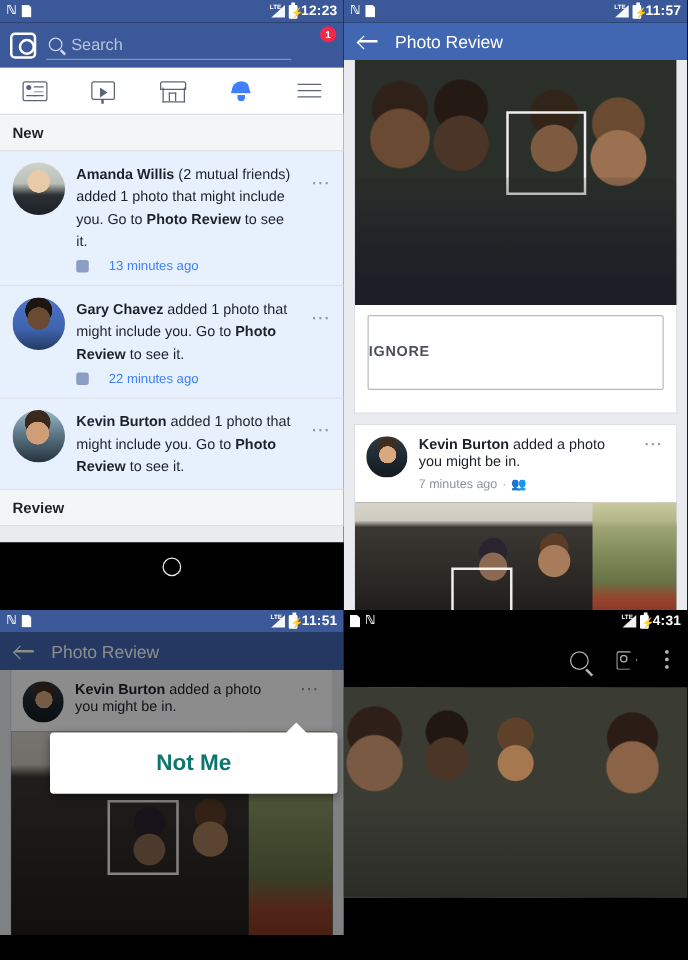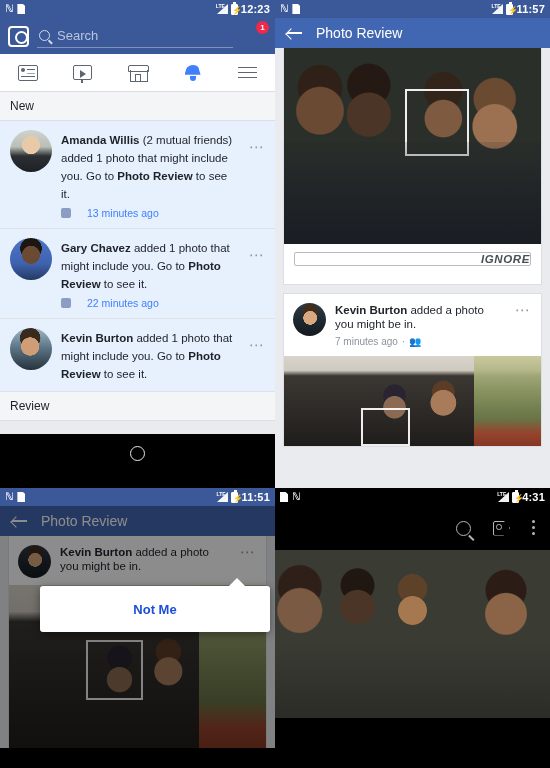--- a/index.html
+++ b/index.html
@@ -95,21 +95,21 @@
       background:#4080ff;border-radius:8px 8px 3px 3px;
       clip-path: polygon(18% 0,82% 0,100% 78%,0 78%);}
   .t-bell:after{content:"";position:absolute;left:5px;bottom:1px;width:6px;height:5px;
       background:#4080ff;border-radius:0 0 4px 4px;}
   .t-menu{width:19px;height:12px;position:relative;}
   .t-menu:before,.t-menu:after,.t-menu i{content:"";position:absolute;left:0;width:19px;height:1.7px;background:#5d6472;}
   .t-menu:before{top:0;} .t-menu i{top:5px;} .t-menu:after{top:10px;}
 
   
   .notif-scroll { background:#e9ebee; height: 342px; overflow:hidden; }
-  .sec-hdr { background:#f4f5f7; padding:7px 10px; font-size:12px; font-weight:normal; color:#1d2129;
+  .sec-hdr { background:#f4f5f7; padding:7px 10px; font-size:12px; font-weight:bold; color:#1d2129;
              border-bottom:1px solid #dcdee3; }
   .notif { display:flex; padding:9px 8px 9px 10px; gap:9px; align-items:flex-start;
            border-bottom:1px solid #dfe1e6; }
   .notif.unread { background:#e7f0fd; }
   .av { width:42px; height:42px; border-radius:50%; flex:0 0 auto; overflow:hidden; position:relative;}
   .n-body { flex:1 1 auto; min-width:0; }
   .n-text { font-size:11.5px; line-height:14px; color:#1d2129;margin-top:24px; }
   .n-text b { font-weight:bold; }
   .n-meta { margin-top:5px; font-size:10.5px; color:#4080ff; display:flex; align-items:center; gap:16px;}
   .m-ic { width:10px; height:10px; background:#8b9dc3; border-radius:2px; flex:0 0 auto; position:relative;}
@@ -122,22 +122,22 @@
   .pr-back:before{content:"";position:absolute;left:0;top:4.6px;width:15px;height:1.8px;background:#fff;}
   .pr-back:after{content:"";position:absolute;left:0;top:2.2px;width:7px;height:7px;
       border-left:1.8px solid #fff;border-bottom:1.8px solid #fff;transform:rotate(45deg);}
   .pr-title { color:#fff; font-size:14px; }
   .pr-body { background:#e9ebee; height:440px; overflow:hidden; padding:0 8px;}
   .card { background:#fff; border:1px solid #dcdee3; margin-bottom:8px; }
   .card.first { border-top:none; margin-top:0; }
   .photo { width:100%; display:block; position:relative; }
   .facebox { position:absolute; border:2px solid rgba(255,255,255,.92); }
   .btn-row { padding:8px 10px 10px; }
-  .btn { display:block; width:100%; text-align:right; font-size:11.5px; font-weight:bold;
-         letter-spacing:.6px; padding:0 0; border-radius:2px;font-style:italic; }
+  .btn { display:block; width:100%; text-align:left; font-size:11.5px; font-weight:bold;
+         letter-spacing:.6px; padding:23px 0; border-radius:2px; }
   .btn-ignore { border:1px solid #b9bbbe; color:#4b4f56; background:#fff; margin-bottom:8px; }
   .btn-tag { background:#4080ff; color:#fff; border:1px solid #4080ff; }
   .card-hdr { display:flex; gap:9px; padding:9px 8px 7px 9px; align-items:flex-start;}
   .card-hdr .av { width:33px;height:33px; }
   .ch-text { font-size:11.5px; line-height:14px; color:#1d2129; flex:1 1 auto;}
   .ch-meta { font-size:10px; color:#8d949e; margin-top:4px; display:flex; align-items:flex-start; gap:4px;}
   .friends-ic { font-size:10px; color:#8d949e; }
 
   
   .navbar { height:38px; background:#000; display:flex; align-items:center; justify-content:center;}
@@ -145,21 +145,21 @@
 
   
   .dimmed { position:relative; }
   .dim-layer { position:absolute; inset:0; background:rgba(0,0,0,.45); z-index:4; }
   .popup { position:absolute; left:40px; top:98px; width:230px; background:#fff;
            border-radius:3px; z-index:5; box-shadow:0 2px 8px rgba(0,0,0,.4);
            padding:14px 0; text-align:center; }
   .popup .caret { position:absolute; right:24px; top:-8px; width:0;height:0;
       border-left:9px solid transparent; border-right:9px solid transparent;
       border-bottom:9px solid #fff; }
-  .popup-item { font-size:13px; font-weight:bold; color:#1d4ed8; }
+  .popup-item { font-size:18px; font-weight:bold; color:#0f766e; }
 
   
   .viewer { background:#000; height:280px; position:relative; }
   .v-toolbar { height:44px; display:flex; align-items:center; justify-content:flex-end;
                gap:22px; padding:0 14px; }
   .v-mag { width:15px;height:15px;border:1.6px solid #b5b5b5;border-radius:50%;position:relative;}
   .v-mag:after{content:"";position:absolute;right:-5px;bottom:-4px;width:7px;height:1.6px;background:#b5b5b5;transform:rotate(45deg);}
   .v-tag { width:17px;height:15px;position:relative;}
   .v-tag:before{content:"";position:absolute;inset:0;border:1.6px solid #b5b5b5;border-radius:2px 3px 3px 2px;
       clip-path: polygon(0 0,62% 0,100% 50%,62% 100%,0 100%);}

